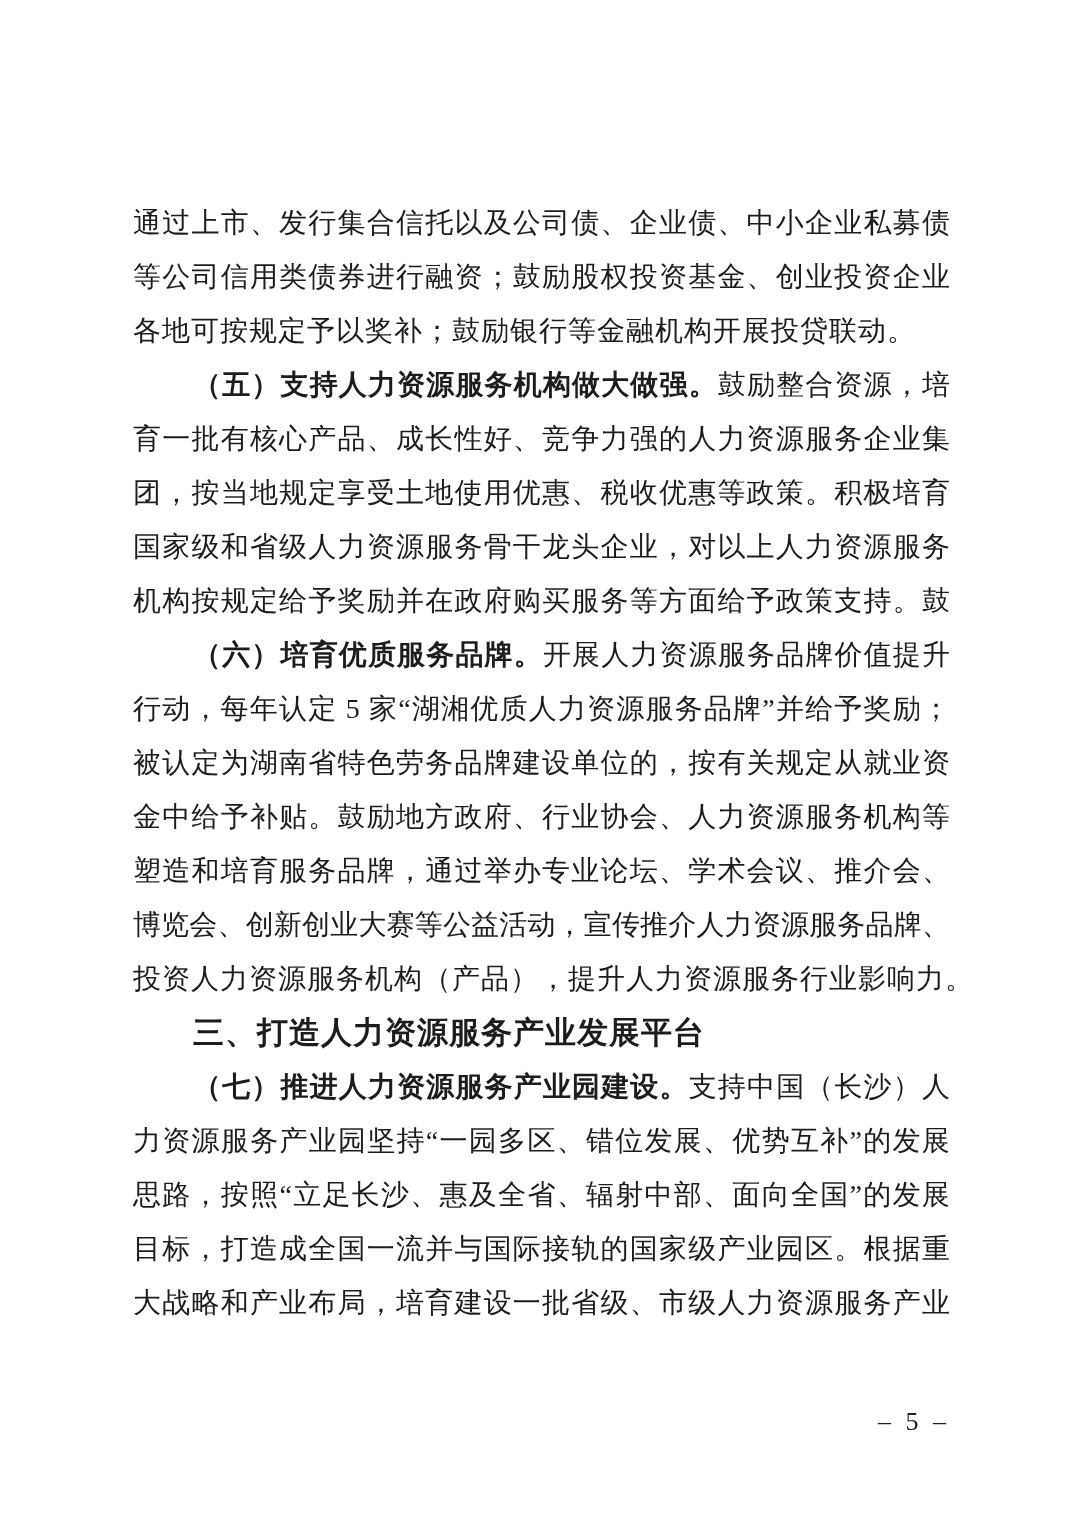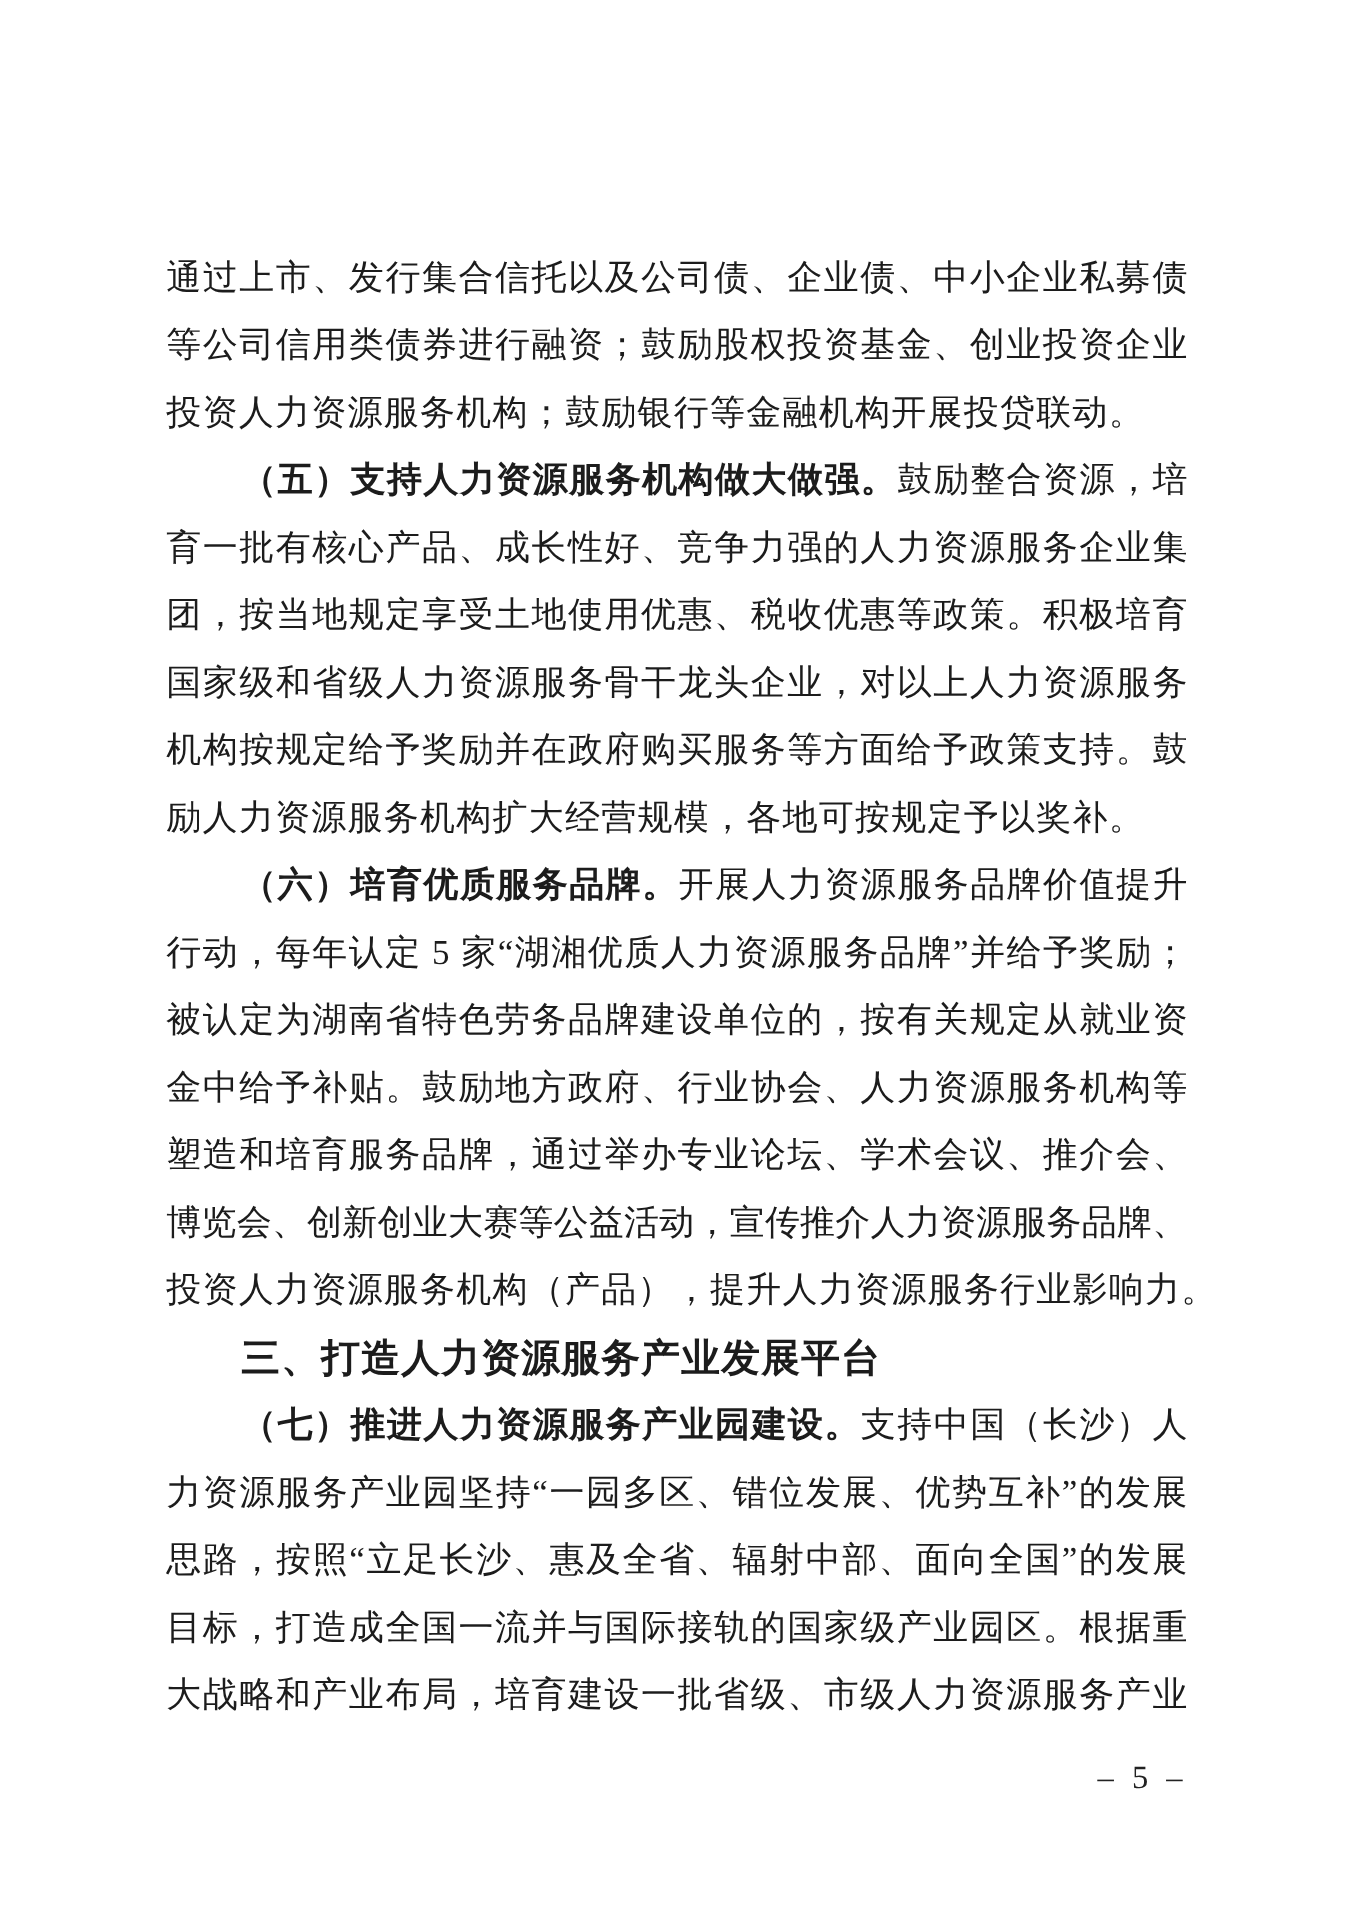--- a/index.html
+++ b/index.html
@@ -122,21 +122,21 @@
         <span class="ch">基</span>
         <span class="ch">金</span>
         <span class="ch">、</span>
         <span class="ch">创</span>
         <span class="ch">业</span>
         <span class="ch">投</span>
         <span class="ch">资</span>
         <span class="ch">企</span>
         <span class="ch">业</span>
       </div>
-      <div class="line left"><span>投资人力资源服务机构；鼓励银行等金融机构开展投贷联动。</span></div>
+      <div class="line left"><span>各地可按规定予以奖补；鼓励银行等金融机构开展投贷联动。</span></div>
       <div class="line justify indent">
         <span class="ch bold">（</span>
         <span class="ch bold">五</span>
         <span class="ch bold">）</span>
         <span class="ch bold">支</span>
         <span class="ch bold">持</span>
         <span class="ch bold">人</span>
         <span class="ch bold">力</span>
         <span class="ch bold">资</span>
         <span class="ch bold">源</span>
@@ -271,21 +271,20 @@
         <span class="ch">面</span>
         <span class="ch">给</span>
         <span class="ch">予</span>
         <span class="ch">政</span>
         <span class="ch">策</span>
         <span class="ch">支</span>
         <span class="ch">持</span>
         <span class="ch">。</span>
         <span class="ch">鼓</span>
       </div>
-      <div class="line left"><span>励人力资源服务机构扩大经营规模，各地可按规定予以奖补。</span></div>
       <div class="line justify indent">
         <span class="ch bold">（</span>
         <span class="ch bold">六</span>
         <span class="ch bold">）</span>
         <span class="ch bold">培</span>
         <span class="ch bold">育</span>
         <span class="ch bold">优</span>
         <span class="ch bold">质</span>
         <span class="ch bold">服</span>
         <span class="ch bold">务</span>

